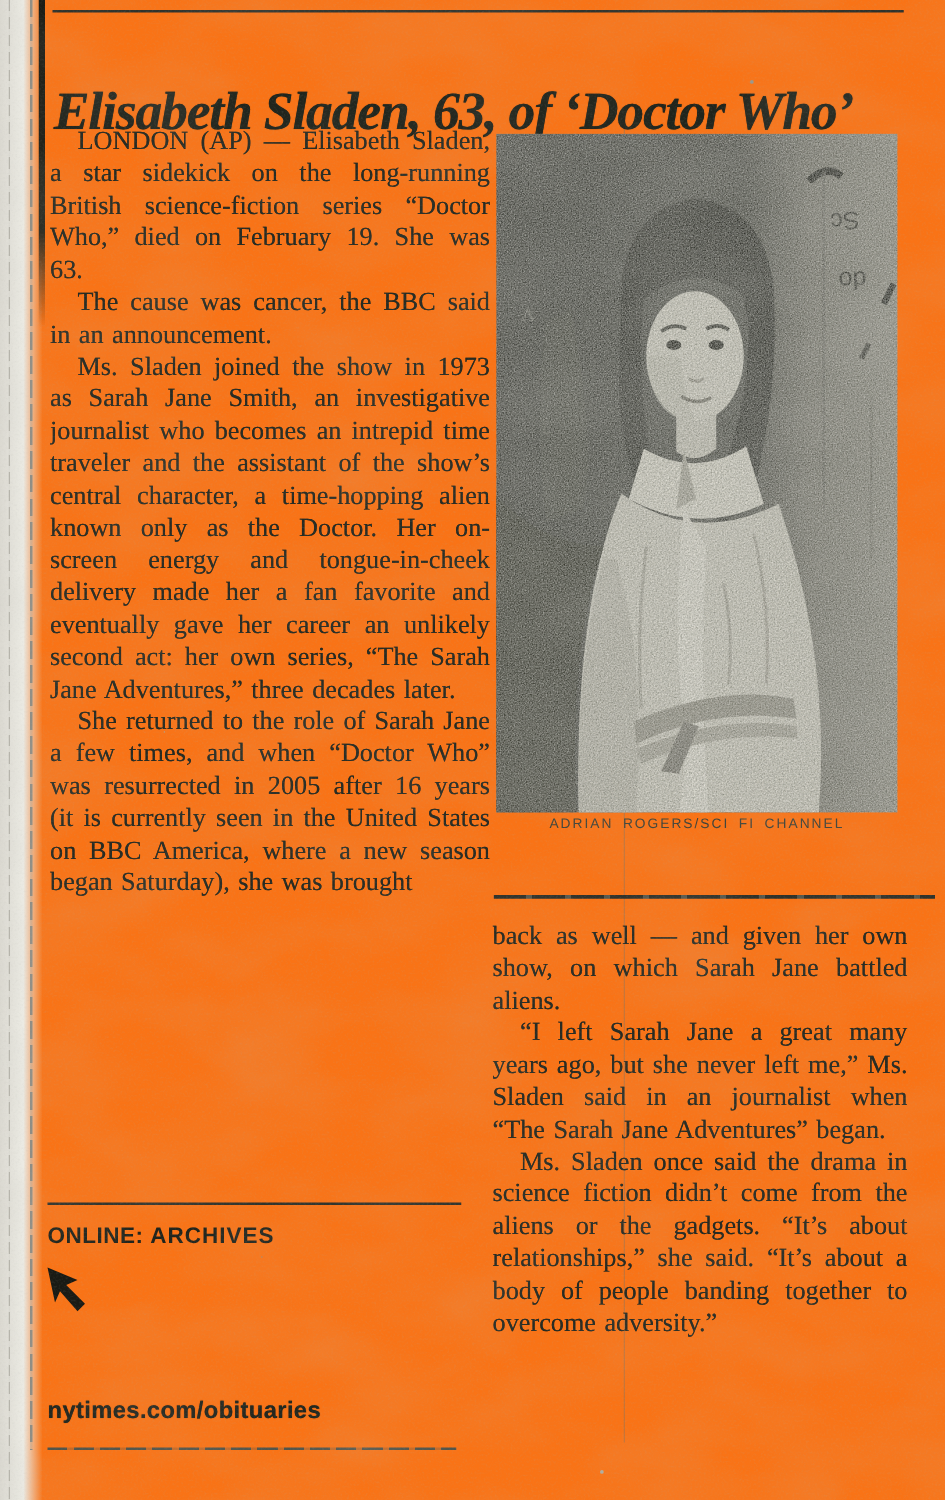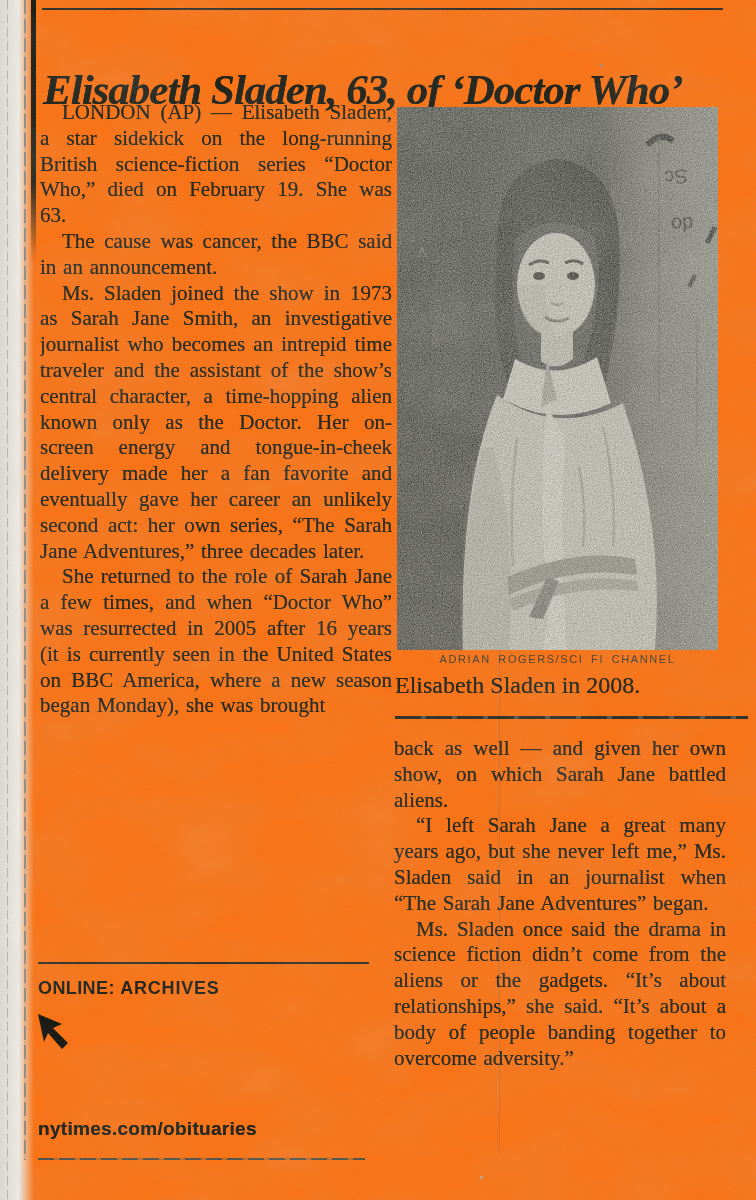--- a/index.html
+++ b/index.html
@@ -117,21 +117,21 @@
   <div class="speck" style="left:600px;top:64px;"></div>
 
   <div class="rule rule-top"></div>
 
   <h1 class="headline">Elisabeth Sladen, 63, of ‘Doctor Who’</h1>
 
   <div class="col col-left">
     <p>LONDON (AP) — Elisabeth Sladen, a star sidekick on the long-running British science-fiction series “Doctor Who,” died on February 19. She was 63.</p>
     <p>The cause was cancer, the BBC said in an announcement.</p>
     <p>Ms. Sladen joined the show in 1973 as Sarah Jane Smith, an investigative journalist who becomes an intrepid time traveler and the assistant of the show’s central character, a time-hopping alien known only as the Doctor. Her on-screen energy and tongue-in-cheek delivery made her a fan favorite and eventually gave her career an unlikely second act: her own series, “The Sarah Jane Adventures,” three decades later.</p>
-    <p>She returned to the role of Sarah Jane a few times, and when “Doctor Who” was resurrected in 2005 after 16 years (it is currently seen in the United States on BBC America, where a new season began Monday), she was brought</p>
+    <p>She returned to the role of Sarah Jane a few times, and when “Doctor Who” was resurrected in 2005 after 16 years (it is currently seen in the United States on BBC America, where a new season began Saturday), she was brought</p>
   </div>
 
   <div class="photo-wrap">
     <svg width="321" height="543" viewBox="0 0 321 543" xmlns="http://www.w3.org/2000/svg">
       <defs>
         <linearGradient id="bgGrad" x1="0" y1="0" x2="1" y2="0">
           <stop offset="0" stop-color="#3c3c37"></stop>
           <stop offset="0.62" stop-color="#4a4a44"></stop>
           <stop offset="0.78" stop-color="#77756c"></stop>
           <stop offset="1" stop-color="#8e8c82"></stop>
@@ -203,21 +203,20 @@
 
       <path d="M262 30 L262 300" stroke="#63615a" stroke-width="2" opacity="0.7"></path>
       <path d="M300 210 L300 340" stroke="#6b695f" stroke-width="2" opacity="0.6"></path>
 
       <rect width="321" height="543" filter="url(#darkGrain)" opacity="0.55"></rect>
       <rect width="321" height="543" filter="url(#lightGrain)" opacity="0.5"></rect>
     </svg>
   </div>
   <div class="photo-credit">ADRIAN ROGERS/SCI FI CHANNEL</div>
   <div class="rule rule-caption"></div>
-  <div class="photo-caption">Elisabeth Sladen in 2008.</div>
 
   <div class="col col-right">
     <p class="cont">back as well — and given her own show, on which Sarah Jane battled aliens.</p>
     <p>“I left Sarah Jane a great many years ago, but she never left me,” Ms. Sladen said in an journalist when “The Sarah Jane Adventures” began.</p>
     <p>Ms. Sladen once said the drama in science fiction didn’t come from the aliens or the gadgets. “It’s about relationships,” she said. “It’s about a body of people banding together to overcome adversity.”</p>
   </div>
 
   <div class="rule rule-online-top"></div>
   <div class="online-kicker">
     <span>ONLINE:</span>

